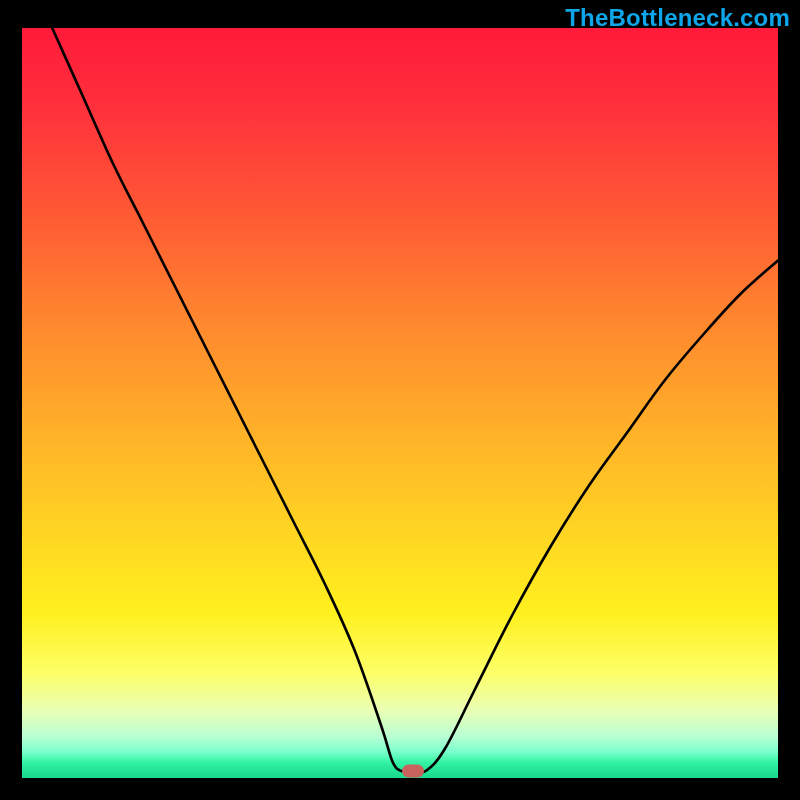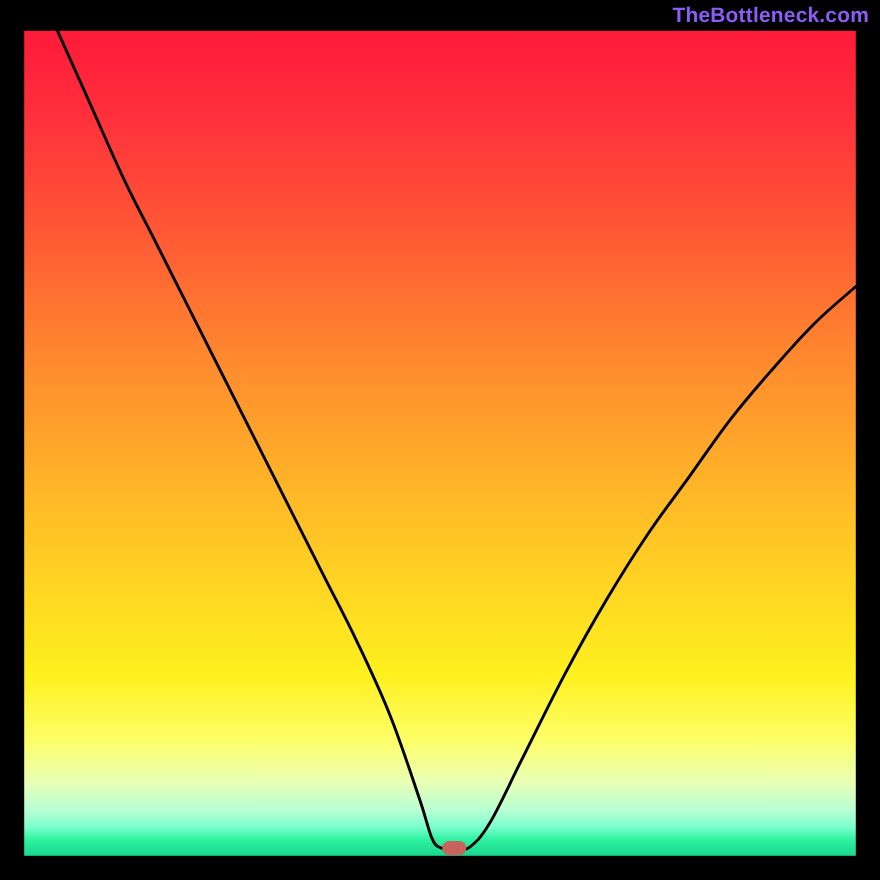--- a/index.html
+++ b/index.html
@@ -14,22 +14,22 @@
   .frame {
     position: relative;
     width: 800px;
     height: 800px;
     background: #000;
   }
   .watermark {
     position: absolute;
     top: 4px;
     right: 10px;
-    color: #8b5cf6;
-    font-size: 19px;
+    color: #0ea5e9;
+    font-size: 24px;
     font-weight: 600;
     letter-spacing: 0.2px;
     z-index: 20;
   }
   .plot-area {
     position: absolute;
     left: 22px;
     top: 28px;
     width: 756px;
     height: 750px;

